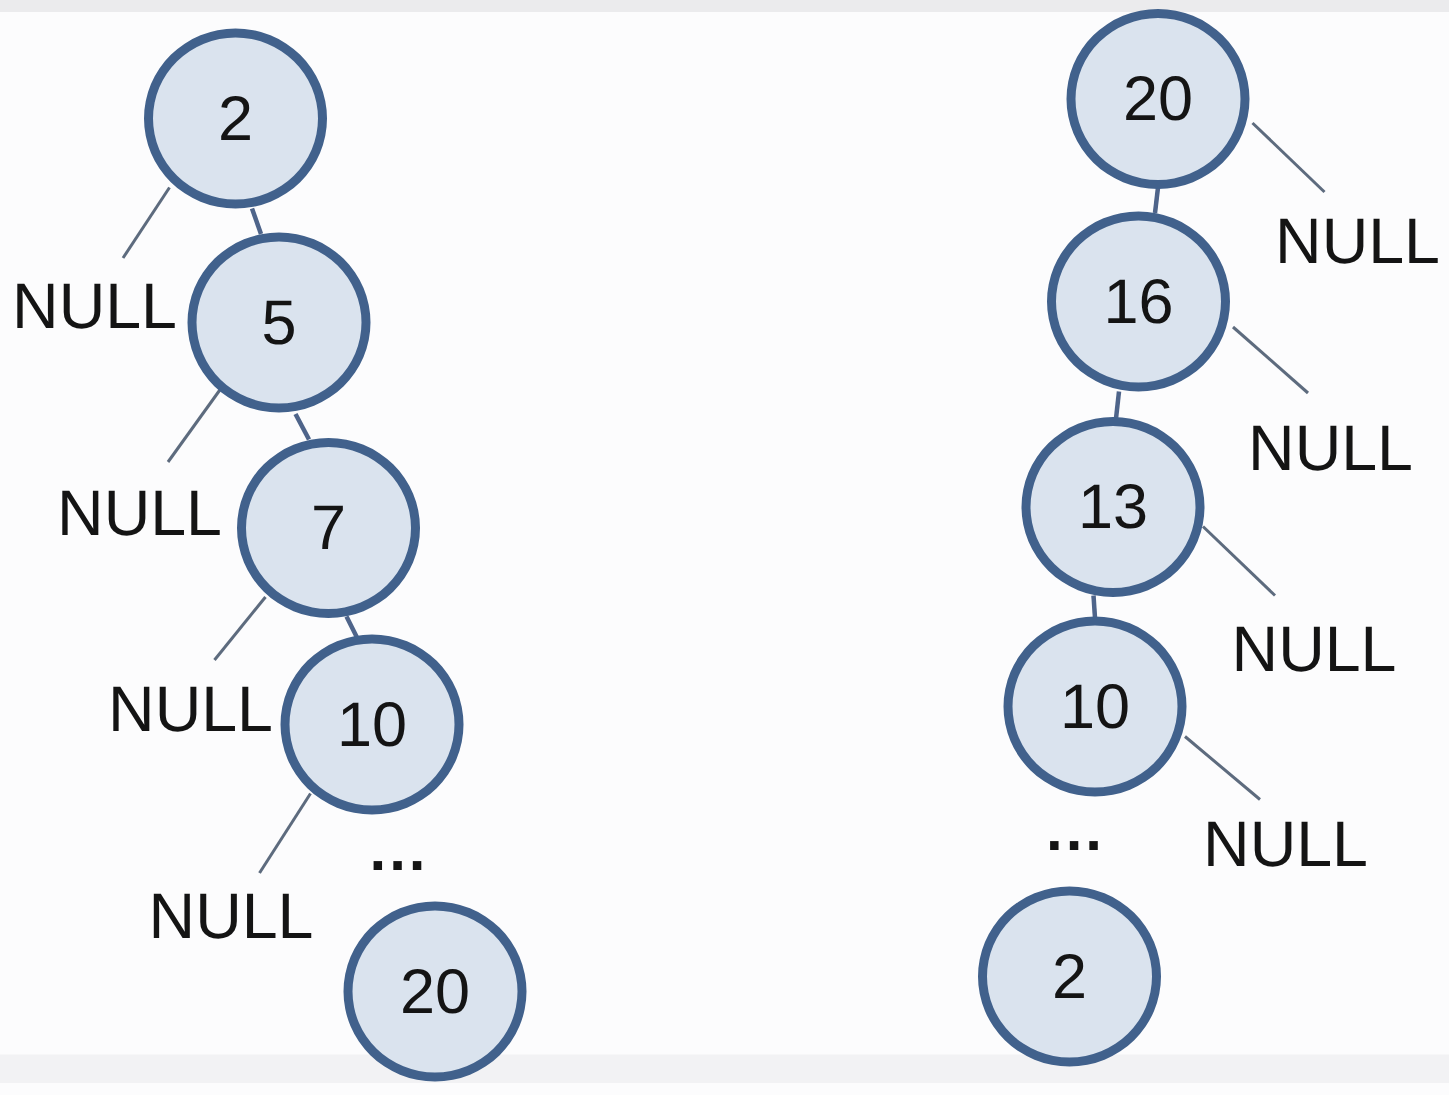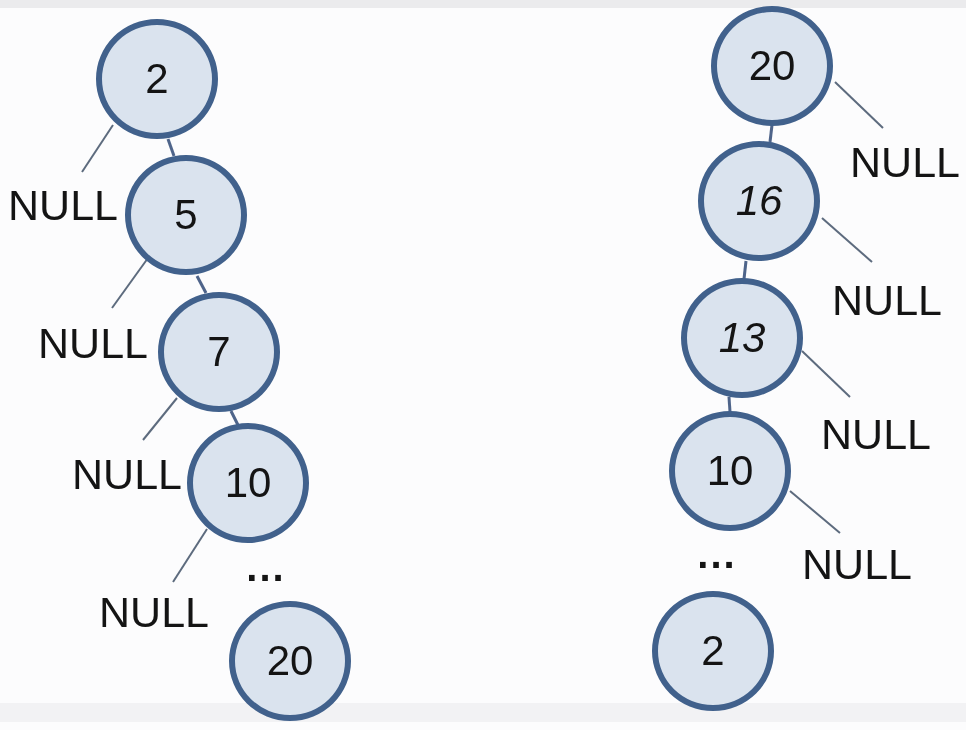--- a/index.html
+++ b/index.html
@@ -110,24 +110,24 @@
   <span class="null-label" style="left:63px;  top:205px;">NULL</span>
   <span class="null-label" style="left:93px;  top:343px;">NULL</span>
   <span class="null-label" style="left:127px; top:474px;">NULL</span>
   <span class="null-label" style="left:154px; top:612px;">NULL</span>
 
   <span class="ellipsis" style="left:266px; top:583px;">...</span>
 
   <div class="node" style="left:772px; top:66px;">
     <span>20</span>
   </div>
-  <div class="node" style="left:759px; top:201px;font-style:italic;">
+  <div class="node" style="left:759px; top:201px;">
     <span>16</span>
   </div>
-  <div class="node" style="left:742px; top:338px;font-style:italic;">
+  <div class="node" style="left:742px; top:338px;">
     <span>13</span>
   </div>
   <div class="node" style="left:730px; top:471px;">
     <span>10</span>
   </div>
   <div class="node" style="left:713px; top:651px;">
     <span>2</span>
   </div>
 
   <span class="null-label" style="left:905px; top:162px;">NULL</span>

